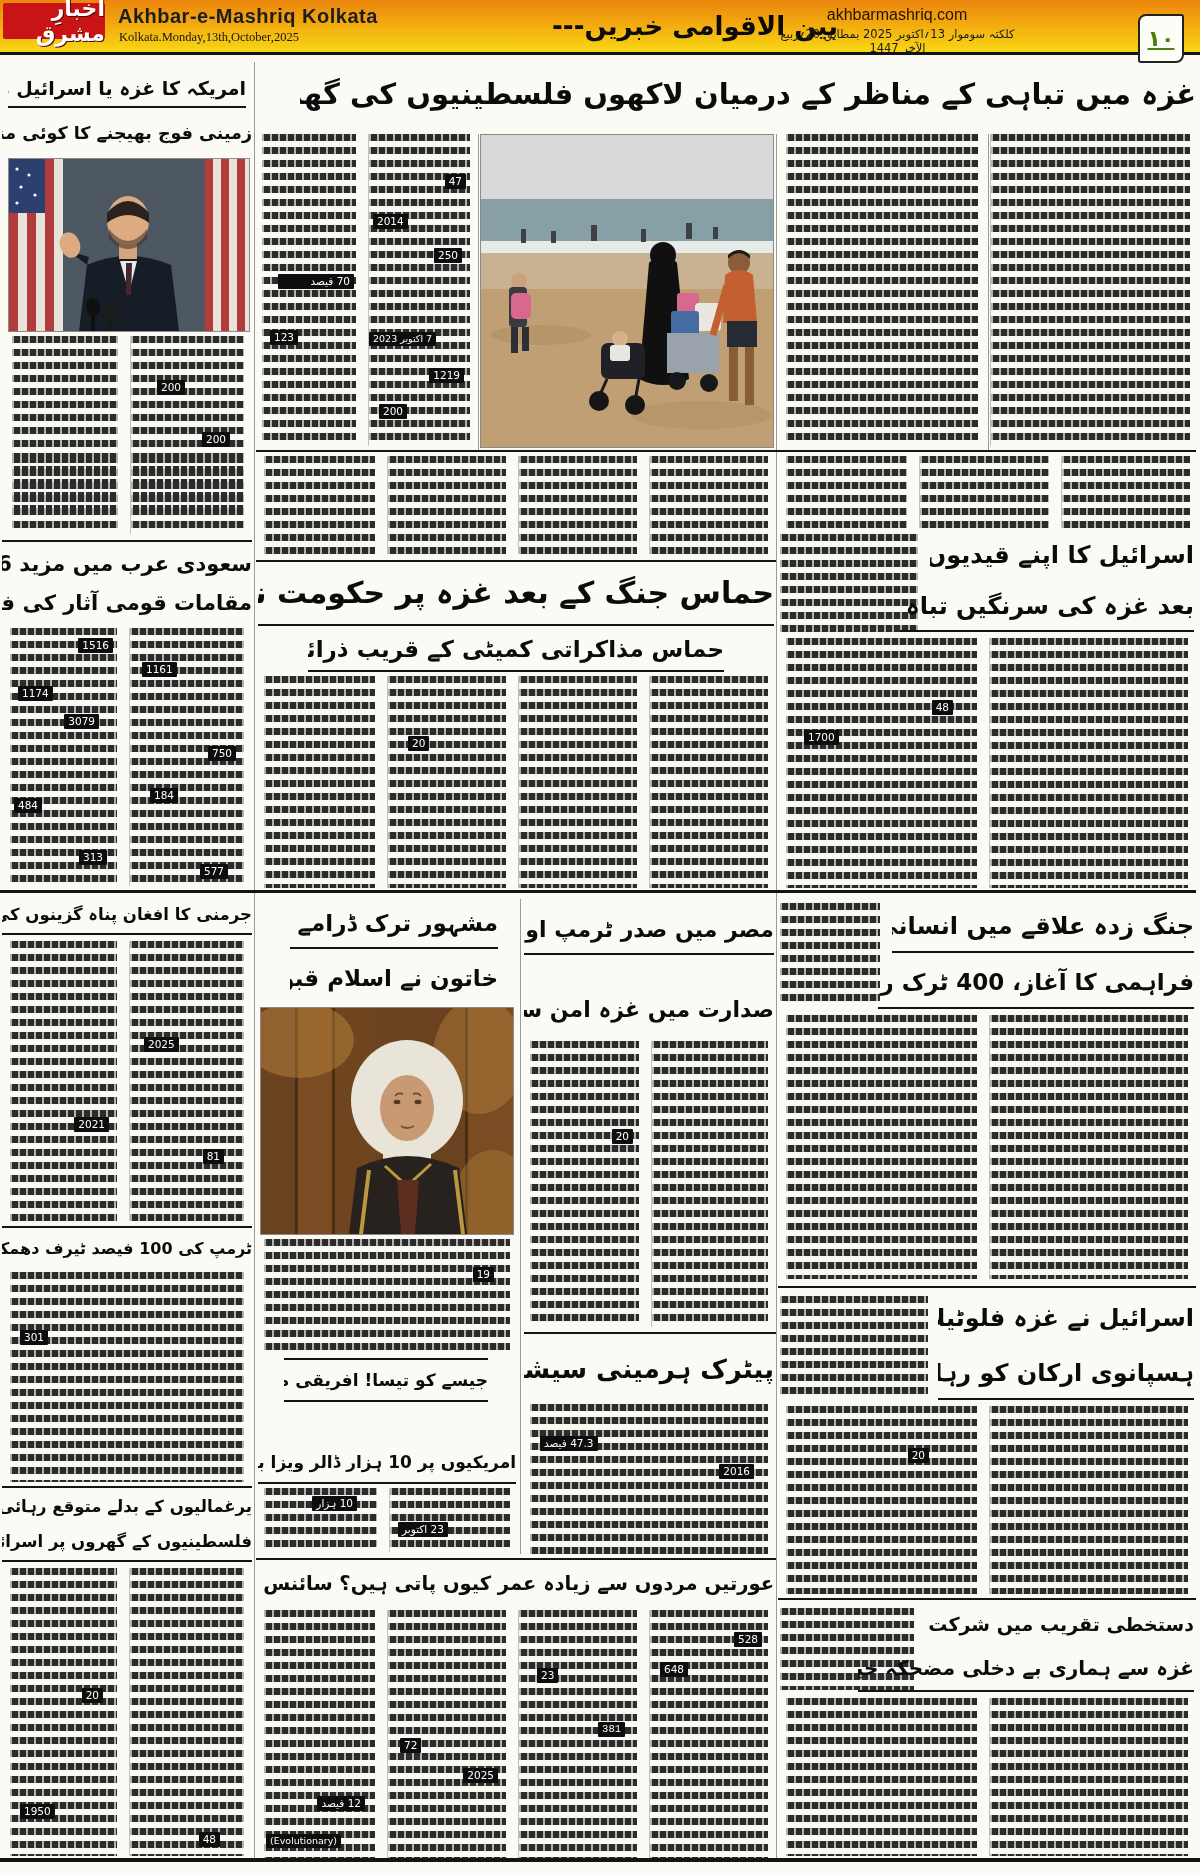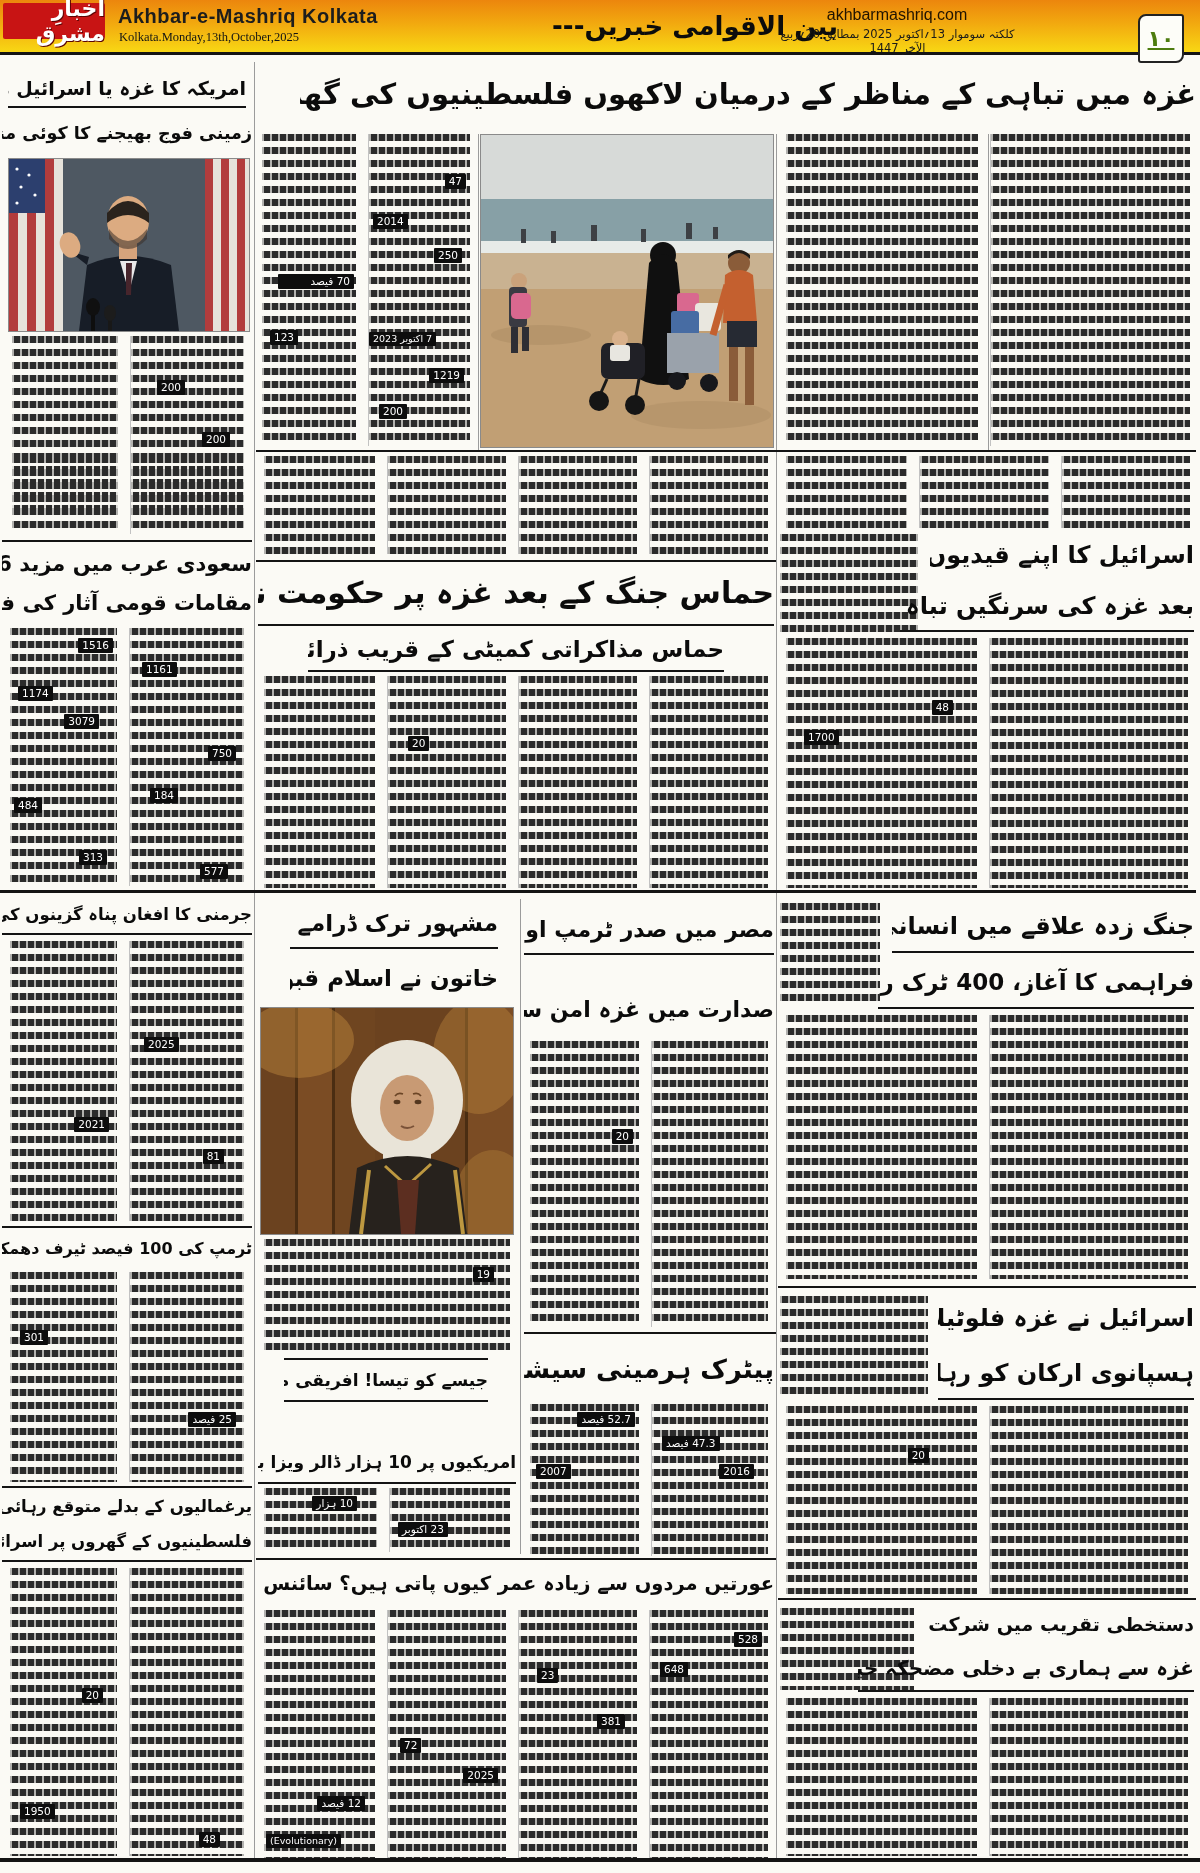--- a/index.html
+++ b/index.html
@@ -271,23 +271,20 @@
       </div>
     </div>
   </div>
 
   <div class="abs" style="left:0;top:1230px;width:254px;">
     <div class="abs hl rtl" style="left:2px;top:2px;width:250px;height:34px;line-height:34px;font-size:16px;">ٹرمپ کی 100 فیصد ٹیرف دھمکی پر چین کا سخت ردعمل</div>
     <div class="abs cols" style="left:4px;top:42px;width:246px;height:210px;">
       <div class="col tx">
         <span class="chip rtl" style="top:58px;left:10px;">301</span>
       </div>
-      <div class="col tx">
-        <span class="chip rtl" style="top:140px;right:8px;">25 فیصد</span>
-      </div>
     </div>
   </div>
 
   <div class="abs" style="left:0;top:1490px;width:254px;">
     <div class="abs hl rtl" style="left:2px;top:0;width:250px;height:34px;line-height:34px;font-size:16.5px;">یرغمالیوں کے بدلے متوقع رہائی پانے والے</div>
     <div class="abs hl rtl und" style="left:2px;top:34px;width:250px;height:36px;line-height:36px;font-size:16.5px;">فلسطینیوں کے گھروں پر اسرائیلی فوج کا چھاپہ</div>
     <div class="abs cols" style="left:4px;top:78px;width:246px;height:288px;">
       <div class="col tx">
         <span class="chip rtl" style="top:120px;right:14px;">20</span>
         <span class="chip rtl" style="top:236px;left:10px;">1950</span>
@@ -356,44 +353,40 @@
         <span class="chip rtl" style="top:88px;right:6px;">20</span>
       </div>
       <div class="col tx"></div>
     </div>
   </div>
 
   <div class="abs" style="left:522px;top:1336px;width:254px;">
     <div class="abs hl rtl" style="left:2px;top:4px;width:250px;height:58px;line-height:58px;font-size:26px;">پیٹرک ہرمینی سیشلز کے صدر منتخب</div>
     <div class="abs cols" style="left:2px;top:68px;width:250px;height:152px;">
       <div class="col tx">
-        <span class="chip rtl" style="top:8px;right:4px;">52.7 فیصد</span>
-        <span class="chip rtl" style="top:60px;left:6px;">2007</span>
-      </div>
-      <div class="col tx">
         <span class="chip rtl" style="top:32px;left:10px;">47.3 فیصد</span>
         <span class="chip rtl" style="top:60px;right:14px;">2016</span>
       </div>
     </div>
   </div>
 
   <div class="abs" style="left:256px;top:1562px;width:520px;">
     <div class="abs hl rtl" style="left:2px;top:2px;width:516px;height:40px;line-height:40px;font-size:19.5px;">عورتیں مردوں سے زیادہ عمر کیوں پاتی ہیں؟ سائنس دانوں نے جواب تلاش کرلیا</div>
     <div class="abs cols" style="left:2px;top:48px;width:516px;height:248px;">
       <div class="col tx">
         <span class="chip" style="top:224px;left:2px;direction:ltr;font-size:9.5px;">(Evolutionary)</span>
         <span class="chip rtl" style="top:186px;right:10px;">12 فیصد</span>
       </div>
       <div class="col tx">
         <span class="chip rtl" style="top:128px;left:12px;">72</span>
         <span class="chip rtl" style="top:158px;right:8px;">2025</span>
       </div>
       <div class="col tx">
         <span class="chip rtl" style="top:58px;left:18px;">23</span>
-        <span class="chip rtl" style="top:104px;right:12px;">381</span>
+        <span class="chip rtl" style="top:112px;right:12px;font-family:Liberation Mono, monospace;">381</span>
       </div>
       <div class="col tx">
         <span class="chip rtl" style="top:22px;right:6px;">528</span>
         <span class="chip rtl" style="top:52px;left:10px;">648</span>
       </div>
     </div>
   </div>
 
   <div class="abs" style="left:778px;top:895px;width:418px;">
     <div class="abs hl rtl und" style="left:114px;top:6px;width:302px;height:50px;line-height:50px;font-size:24px;">جنگ زدہ علاقے میں انسانی امداد کی</div>

